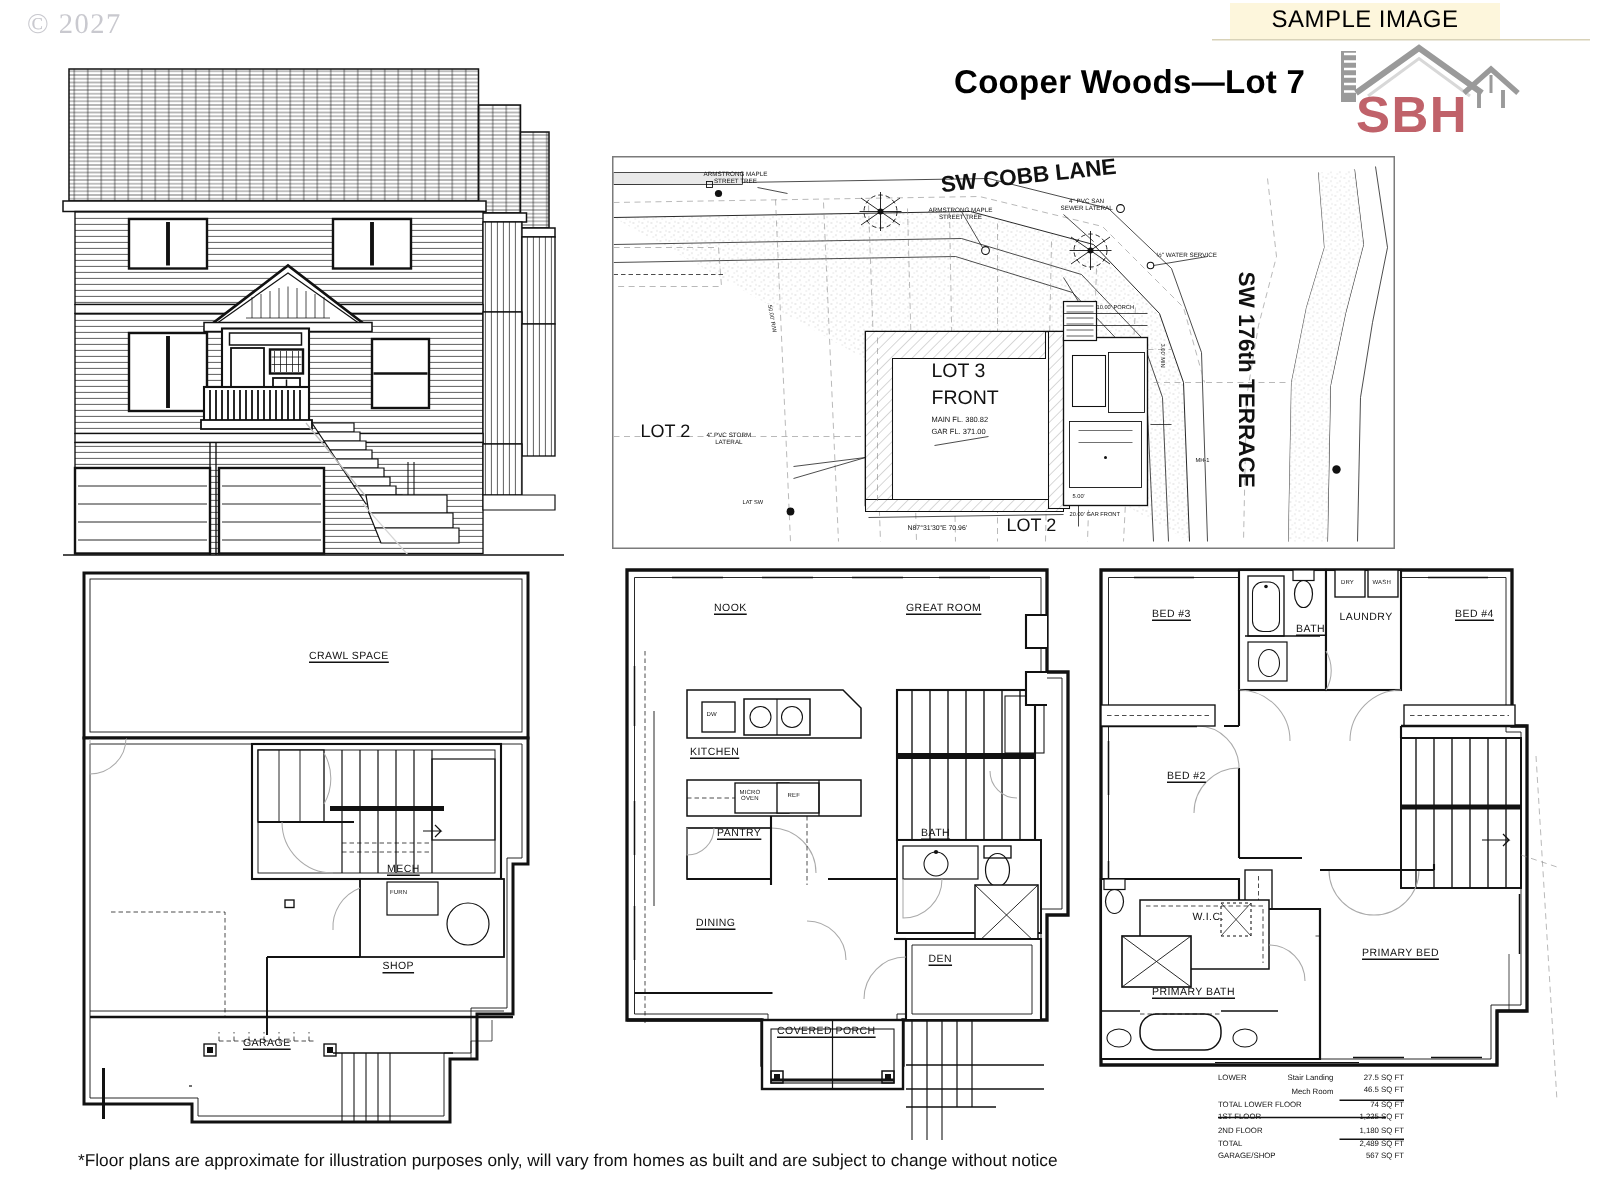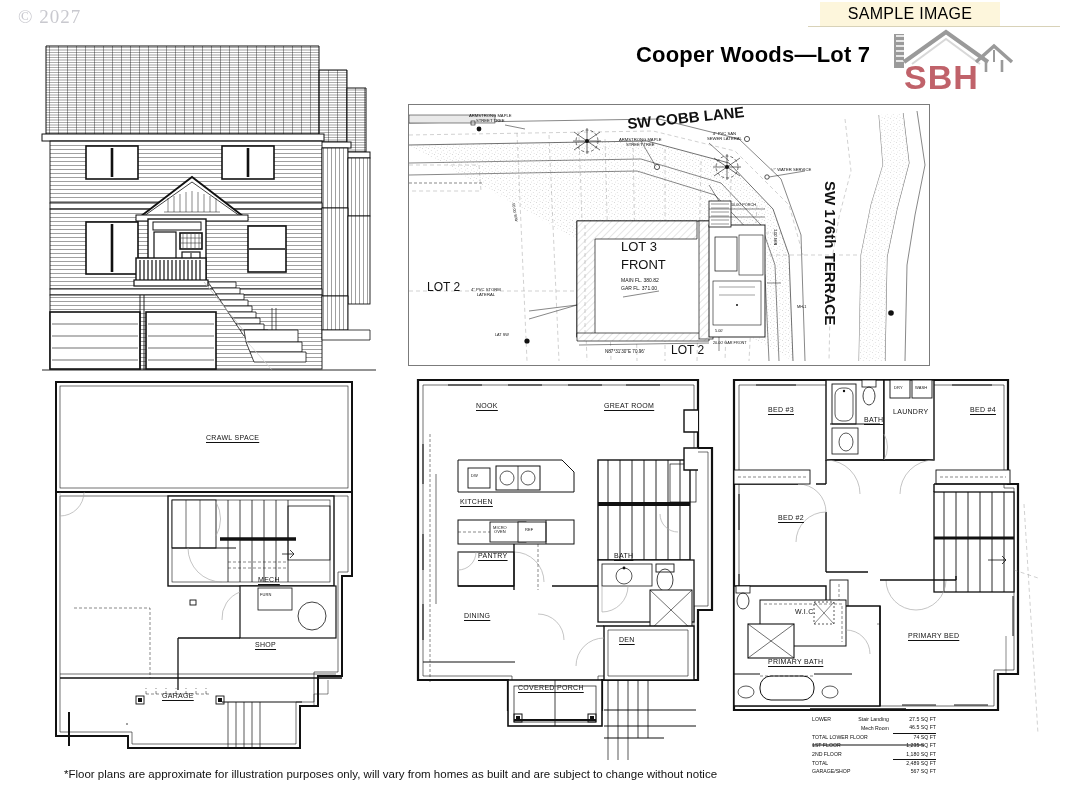--- a/index.html
+++ b/index.html
@@ -52,21 +52,21 @@
   #area-table{left:812px;top:716px;width:124px;font-size:5.2px;color:#111;
               border-collapse:collapse;}
   #area-table td{padding:0 0 .6px 0;white-space:nowrap;line-height:1.5;}
   #area-table td.lbl{text-align:left;}
   #area-table td.ind{text-align:right;padding-right:4px;}
   #area-table td.val{text-align:right;}
   #area-table tr.rule td.val{border-bottom:.7px solid #111;}
   #area-table-box{left:806px;top:708px;width:136px;height:62px;}
 
   
-  #disclaimer{left:64px;top:768px;font-size:11.5px;color:#111;white-space:nowrap;}
+  #disclaimer{left:52px;top:768px;font-size:11.5px;color:#111;white-space:nowrap;}
 
   svg{shape-rendering:geometricPrecision;}
   .ln-thin{stroke:#111;fill:none;stroke-width:.5;}
   .dash{stroke:#111;fill:none;stroke-width:.5;stroke-dasharray:3 2;}
   .dashlight{stroke:#8a8a8a;fill:none;stroke-width:.4;stroke-dasharray:4 3;}
 </style>
 </head>
 <body>
 
 <div class="abs" id="copyright">© 2027</div>

